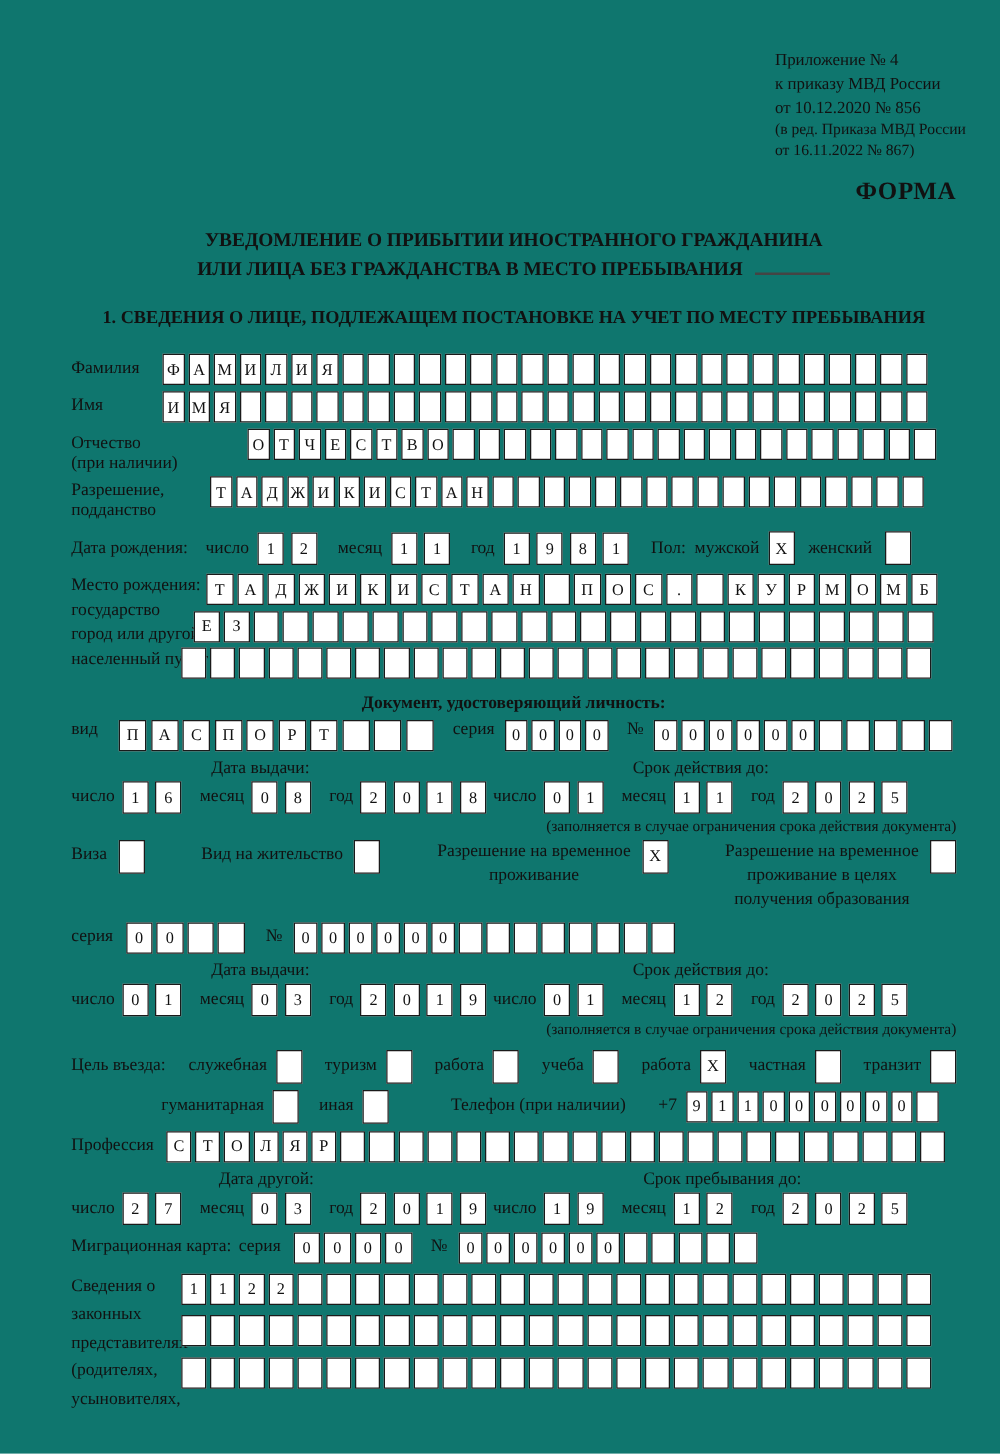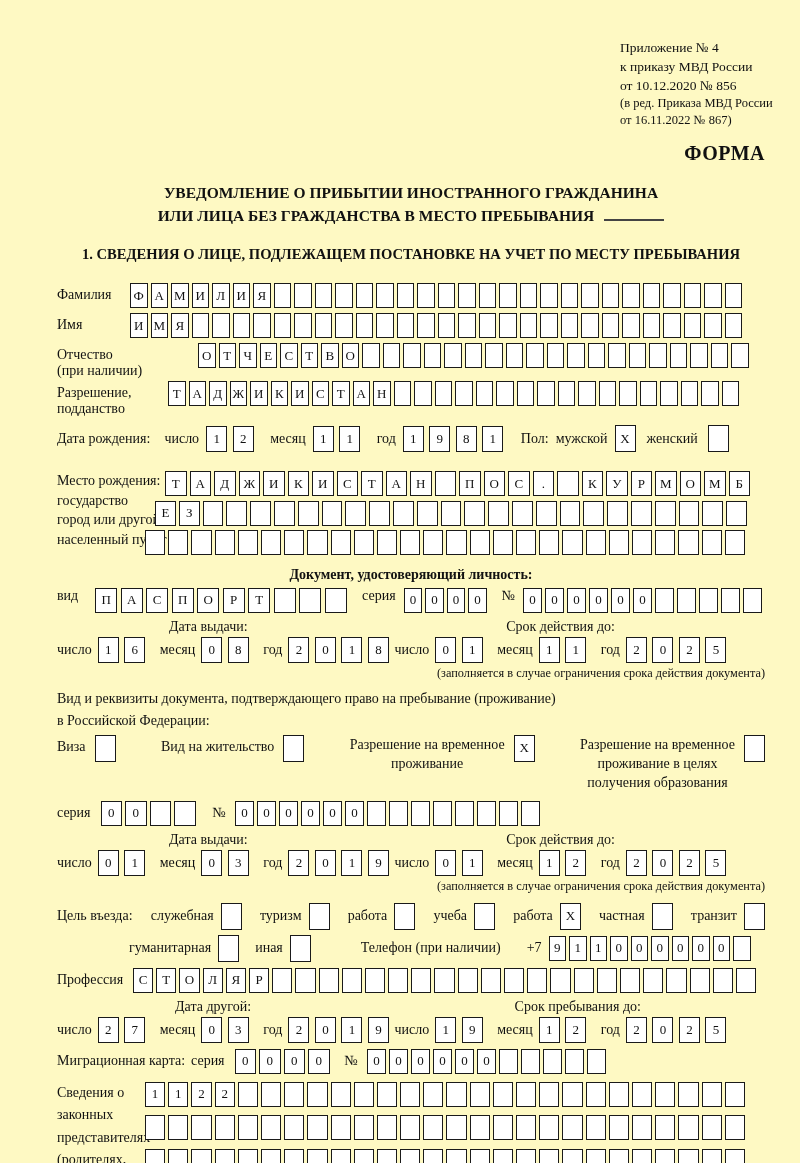--- a/index.html
+++ b/index.html
@@ -1,17 +1,17 @@
 <!DOCTYPE html>
 <html><head>
 <meta charset="utf-8">
 <style>
   html,body{margin:0;padding:0;background:#fff;}
   .page{
-    position:relative;width:800px;height:1163px;margin:0 auto;background:#fef9c3;color:#111;
+    position:relative;width:800px;height:1163px;margin:0 auto;background:#0f766e;color:#111;
     font-family:"Liberation Serif","DejaVu Serif",serif;font-size:14px;
     padding:38px 35px 0 57px;box-sizing:border-box;overflow:hidden;
   }
   
   .annex{margin-left:563px;width:200px;line-height:19px;font-size:13.5px;}
   .annex .annex-note{font-size:12.5px;line-height:17px;}
   .annex .annex-note:first-of-type{margin-top:4px;}
   .forma{text-align:right;font-weight:700;font-size:20px;margin-top:13px;letter-spacing:.5px;}
   .title{text-align:center;font-weight:700;font-size:15.5px;line-height:23px;margin-top:16px;}
   .title-underline{display:inline-block;width:60px;border-bottom:2px solid #444;height:12px;margin-left:10px;}
@@ -42,21 +42,21 @@
   .lw-vid{width:53px;}
   .lw-prof{width:76px;}
   
   .birth-row{align-items:center;margin-top:8px;}
   .birth-row .dlab{margin:0 7px 0 11px;white-space:nowrap;}
   .birth-row .first{margin-left:14px;}
   .birth-row .gender{margin-left:12px;}
   .push-right{margin-left:auto;}
   .birth-row .fem{margin-right:10px;}
   
-  .mr{display:flex;margin-top:19px;}
+  .mr{display:flex;margin-top:7px;}
   .mr-labels{width:103px;line-height:19.5px;white-space:nowrap;flex:none;}
   .mr-rows{flex:none;}
   .mr-rows .cells{margin-bottom:4.5px;}
   .mr-r1{margin-left:5px;}
   .mr-r2{margin-left:-5px;}
   .mr-r3{margin-left:-15px;}
   
   .doc-heading{text-align:center;font-weight:700;font-size:14px;margin-top:7px;}
   .vid-row{margin-top:5px;}
   .vid-row .lbl{padding-top:0;}
@@ -465,24 +465,20 @@
       <div class="cells dc">
           <span class="cell">2</span>
           <span class="cell">0</span>
           <span class="cell">2</span>
           <span class="cell">5</span>
         </div>
     </div>
   </div>
   <div class="note-right">(заполняется в случае ограничения срока действия документа)</div>
 
-  <div class="intro">
-    <div>Вид и реквизиты документа, подтверждающего право на пребывание (проживание)</div>
-    <div>в Российской Федерации:</div>
-  </div>
 
   <div class="stay-boxes">
     <div class="sb">
       <span class="sb-lab">Виза</span>
       <span class="cbox">
           <span class="cell"></span>
         </span>
     </div>
     <div class="sb">
       <span class="sb-lab">Вид на жительство</span>

